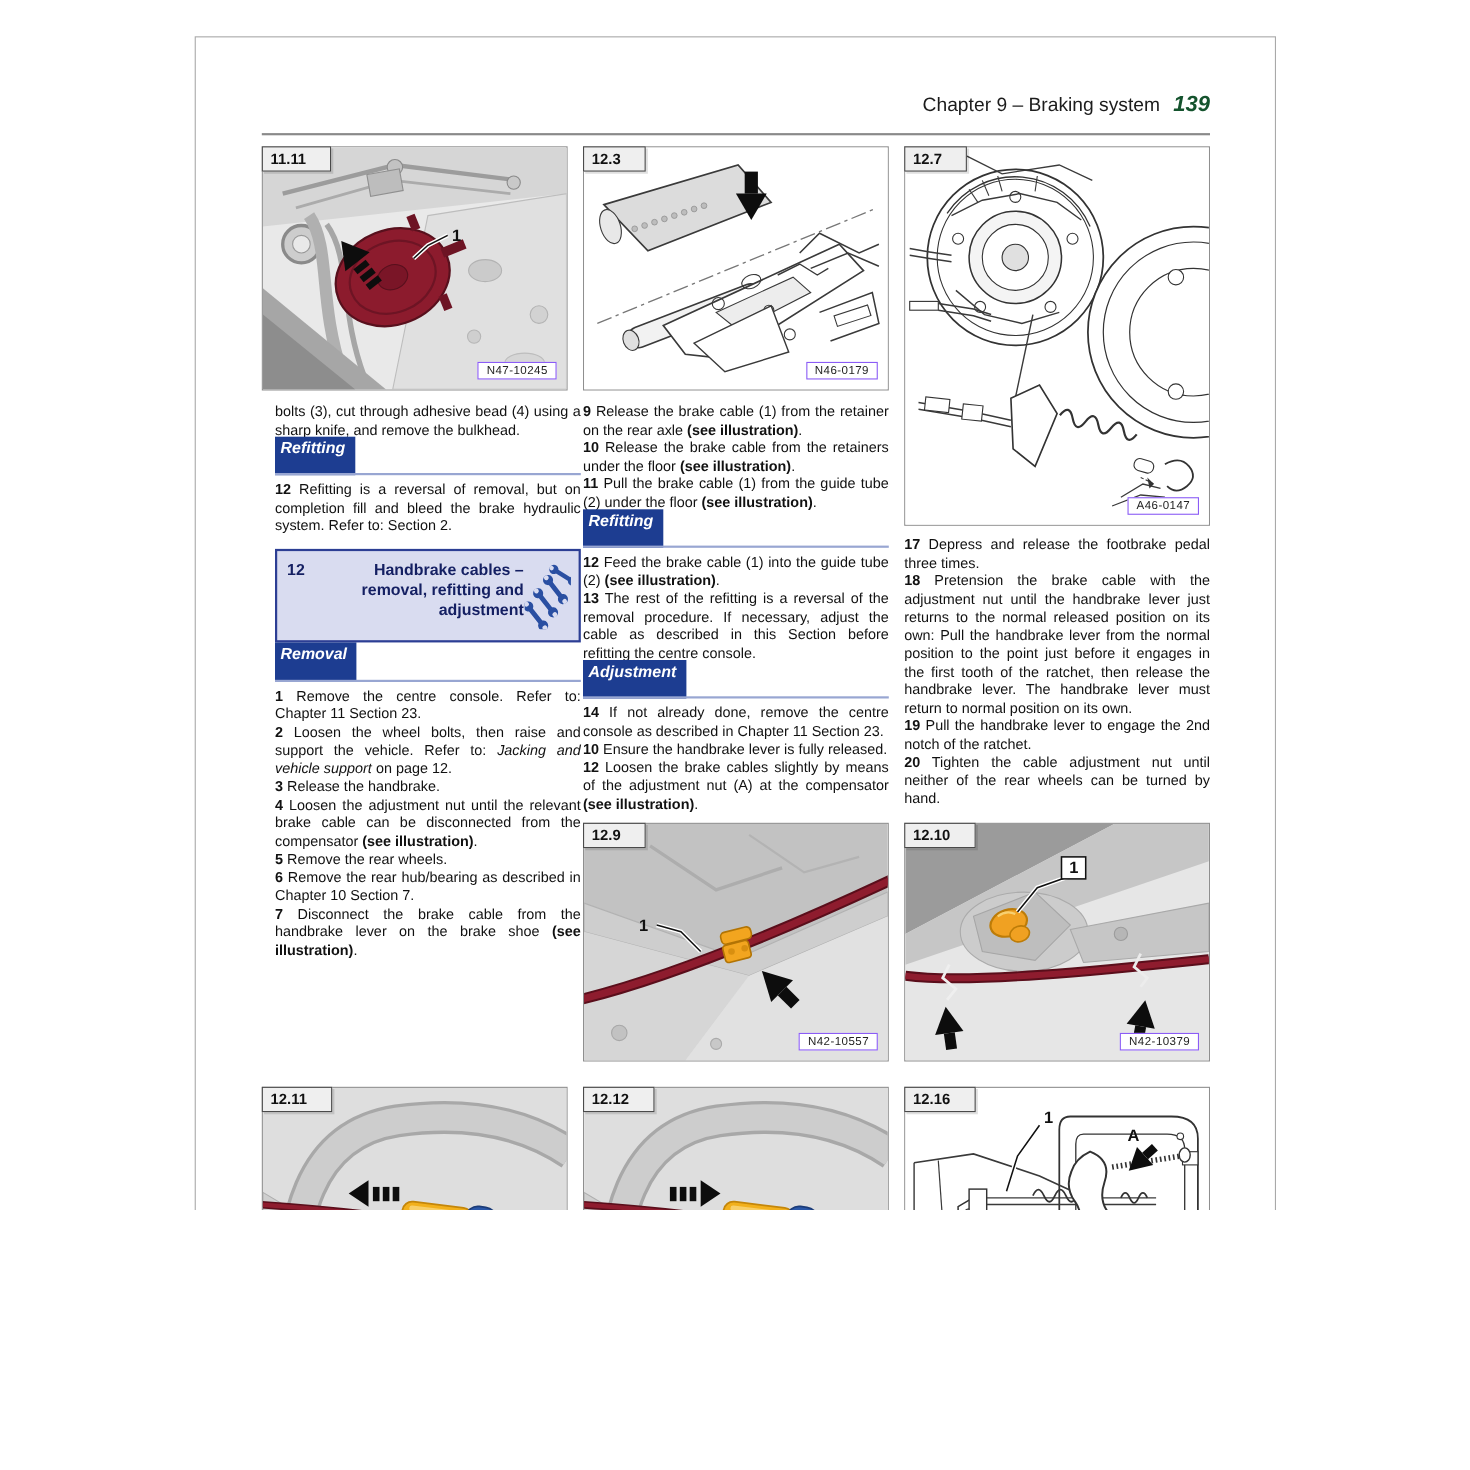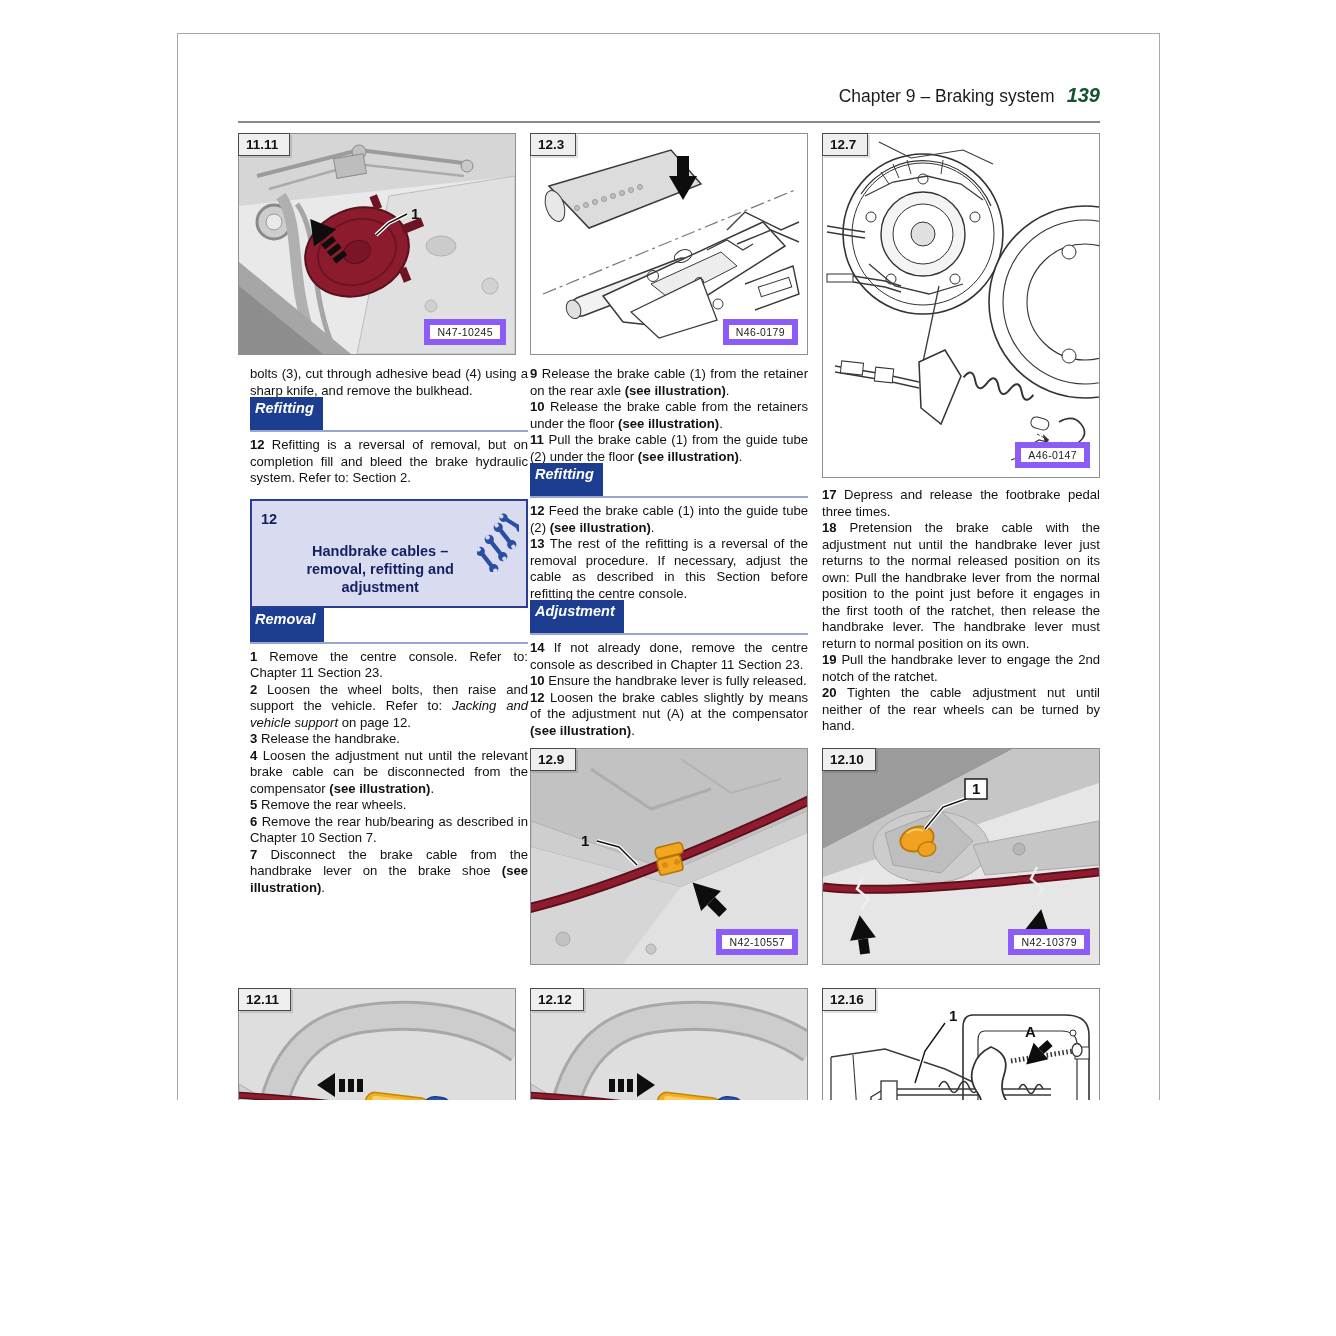--- a/index.html
+++ b/index.html
@@ -10,26 +10,26 @@
   .header .pagenum{font-size:20px;font-weight:bold;color:#14532d;font-style:italic;}
   .header-rule{position:absolute;left:238px;top:121px;width:862px;height:2px;background:#8a8a8a;}
   .textcol{position:absolute;width:278px;font-size:13.1px;line-height:16.5px;text-align:justify;}
   .textcol p{margin:0;}
   .textcol b{font-weight:bold;}
   .subhead{position:relative;margin:9px 0 5px 0;height:24px;}
   .subhead::after{content:"";position:absolute;left:0;right:0;bottom:0;height:2px;background:#98a6d2;}
   .subhead-label{position:absolute;left:0;bottom:0;background:#1d3d91;color:#fff;font-weight:bold;font-style:italic;font-size:14.5px;line-height:1;padding:4px 9px 17px 5px;}
   .section-box{margin:12px 0 12px 0;background:#d9dcf0;border:2px solid #2c3e94;padding:9px 7px 10px 9px;display:flex;align-items:flex-start;}
   .sb-num{font-weight:bold;font-size:14.5px;color:#141f62;margin-right:7px;line-height:1.25;}
-  .sb-title{font-weight:bold;font-size:14.5px;color:#141f62;width:192px;line-height:1.25;text-align:center;margin-top:32px;}
+  .sb-title{font-weight:bold;font-size:14.5px;color:#141f62;width:192px;line-height:1.25;text-align:right;}
   .sb-wrench{margin-left:auto;flex:0 0 auto;}
   .fig{position:absolute;border:1px solid #8f8f8f;background:#fff;box-sizing:border-box;}
   .fig svg{display:block;width:100%;height:100%;}
-  .fig-num{position:absolute;left:-1px;top:-1px;background:#efefef;border:1px solid #4a4a4a;font-weight:bold;font-size:13.5px;padding:3px 11px 3px 7px;box-shadow:2px 2px 0 rgba(0,0,0,0.12);}
-  .fig-ref{position:absolute;right:9px;bottom:9px;background:#fff;border:6px solid #8b5cf6;font-size:10.5px;letter-spacing:.4px;padding:1px 7px;color:#222;}
+  .fig-num{position:absolute;left:-1px;top:-1px;background:#efefef;border:1px solid #4a4a4a;font-weight:bold;font-size:13.5px;padding:3px 22px 3px 7px;box-shadow:2px 2px 0 rgba(0,0,0,0.12);}
+  .fig-ref{position:absolute;right:9px;bottom:9px;background:#fff;border:1px solid #8b5cf6;font-size:10.5px;letter-spacing:.4px;padding:1px 7px;color:#222;}
   .callout{font:bold 15px "Liberation Sans",sans-serif;fill:#111;}
   .lead{stroke:#111;stroke-width:1.4;fill:none;}
   .leadw{stroke:#fff;stroke-width:4;fill:none;}
   .line{stroke:#3a3a3a;fill:none;}
 </style>
 </head>
 <body>
 
 <div class="canvas">
   <div class="page-frame"></div>

